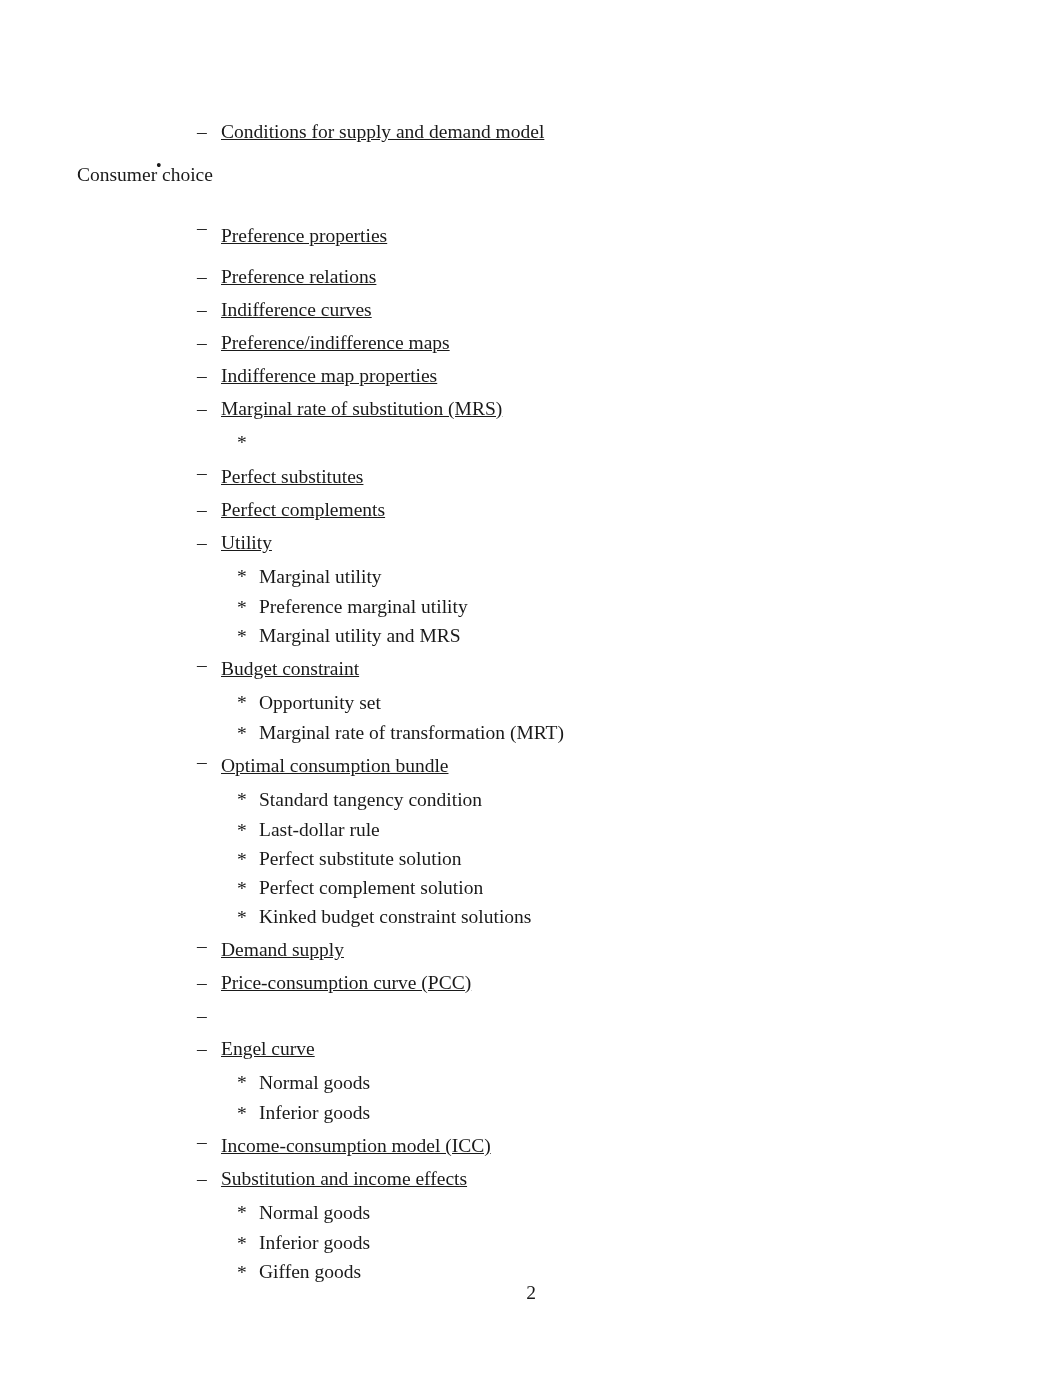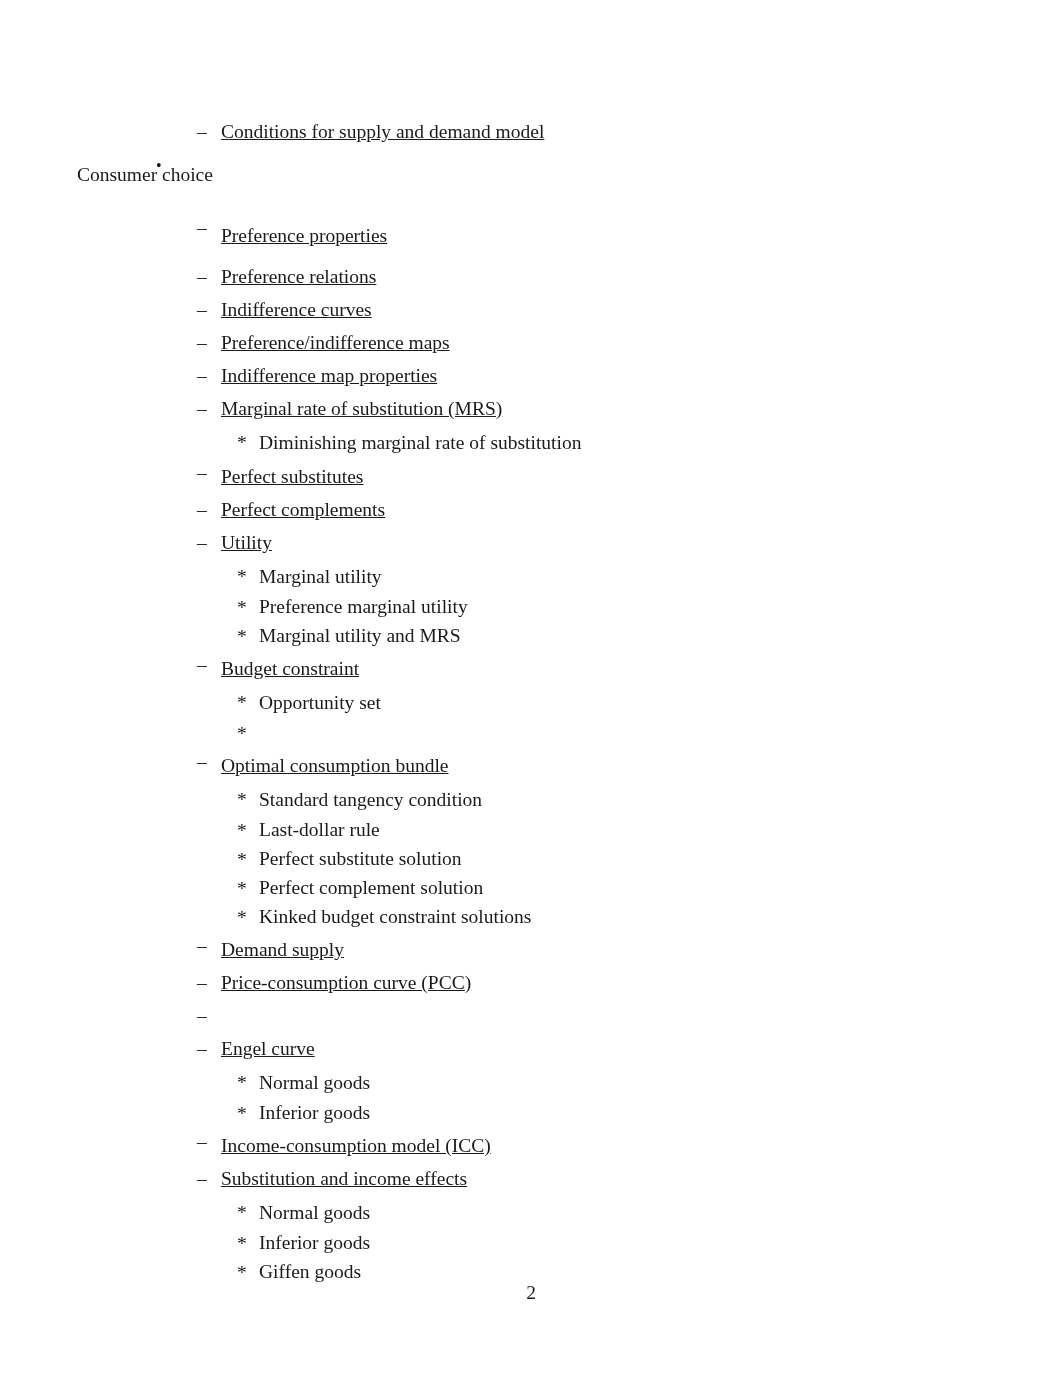--- a/index.html
+++ b/index.html
@@ -132,30 +132,30 @@
 
   <div class="outline">
       <div class="item lvl2"><span class="marker">–</span><span class="label">Conditions for supply and demand model</span></div>
       <div class="item lvl1 after-lvl2"><span class="marker">•</span><span class="label">Consumer choice</span></div>
       <div class="item lvl2 first-of-group"><span class="marker">–</span><span class="label">Preference properties</span></div>
       <div class="item lvl2"><span class="marker">–</span><span class="label">Preference relations</span></div>
       <div class="item lvl2"><span class="marker">–</span><span class="label">Indifference curves</span></div>
       <div class="item lvl2"><span class="marker">–</span><span class="label">Preference/indifference maps</span></div>
       <div class="item lvl2"><span class="marker">–</span><span class="label">Indifference map properties</span></div>
       <div class="item lvl2"><span class="marker">–</span><span class="label">Marginal rate of substitution (MRS)</span></div>
-      <div class="item lvl3 first-sub"><span class="marker">*</span><span class="label">Diminishing marginal rate of substitution</span></div>
+      <div class="item lvl3 first-sub"><span class="marker">*</span></div>
       <div class="item lvl2 after-sub"><span class="marker">–</span><span class="label">Perfect substitutes</span></div>
       <div class="item lvl2"><span class="marker">–</span><span class="label">Perfect complements</span></div>
       <div class="item lvl2"><span class="marker">–</span><span class="label">Utility</span></div>
       <div class="item lvl3 first-sub"><span class="marker">*</span><span class="label">Marginal utility</span></div>
       <div class="item lvl3"><span class="marker">*</span><span class="label">Preference marginal utility</span></div>
       <div class="item lvl3"><span class="marker">*</span><span class="label">Marginal utility and MRS</span></div>
       <div class="item lvl2 after-sub"><span class="marker">–</span><span class="label">Budget constraint</span></div>
       <div class="item lvl3 first-sub"><span class="marker">*</span><span class="label">Opportunity set</span></div>
-      <div class="item lvl3"><span class="marker">*</span></div>
+      <div class="item lvl3"><span class="marker">*</span><span class="label">Marginal rate of transformation (MRT)</span></div>
       <div class="item lvl2 after-sub"><span class="marker">–</span><span class="label">Optimal consumption bundle</span></div>
       <div class="item lvl3 first-sub"><span class="marker">*</span><span class="label">Standard tangency condition</span></div>
       <div class="item lvl3"><span class="marker">*</span><span class="label">Last-dollar rule</span></div>
       <div class="item lvl3"><span class="marker">*</span><span class="label">Perfect substitute solution</span></div>
       <div class="item lvl3"><span class="marker">*</span><span class="label">Perfect complement solution</span></div>
       <div class="item lvl3"><span class="marker">*</span><span class="label">Kinked budget constraint solutions</span></div>
       <div class="item lvl2 after-sub"><span class="marker">–</span><span class="label">Demand supply</span></div>
       <div class="item lvl2"><span class="marker">–</span><span class="label">Price-consumption curve (PCC)</span></div>
       <div class="item lvl2"><span class="marker">–</span></div>
       <div class="item lvl2"><span class="marker">–</span><span class="label">Engel curve</span></div>

